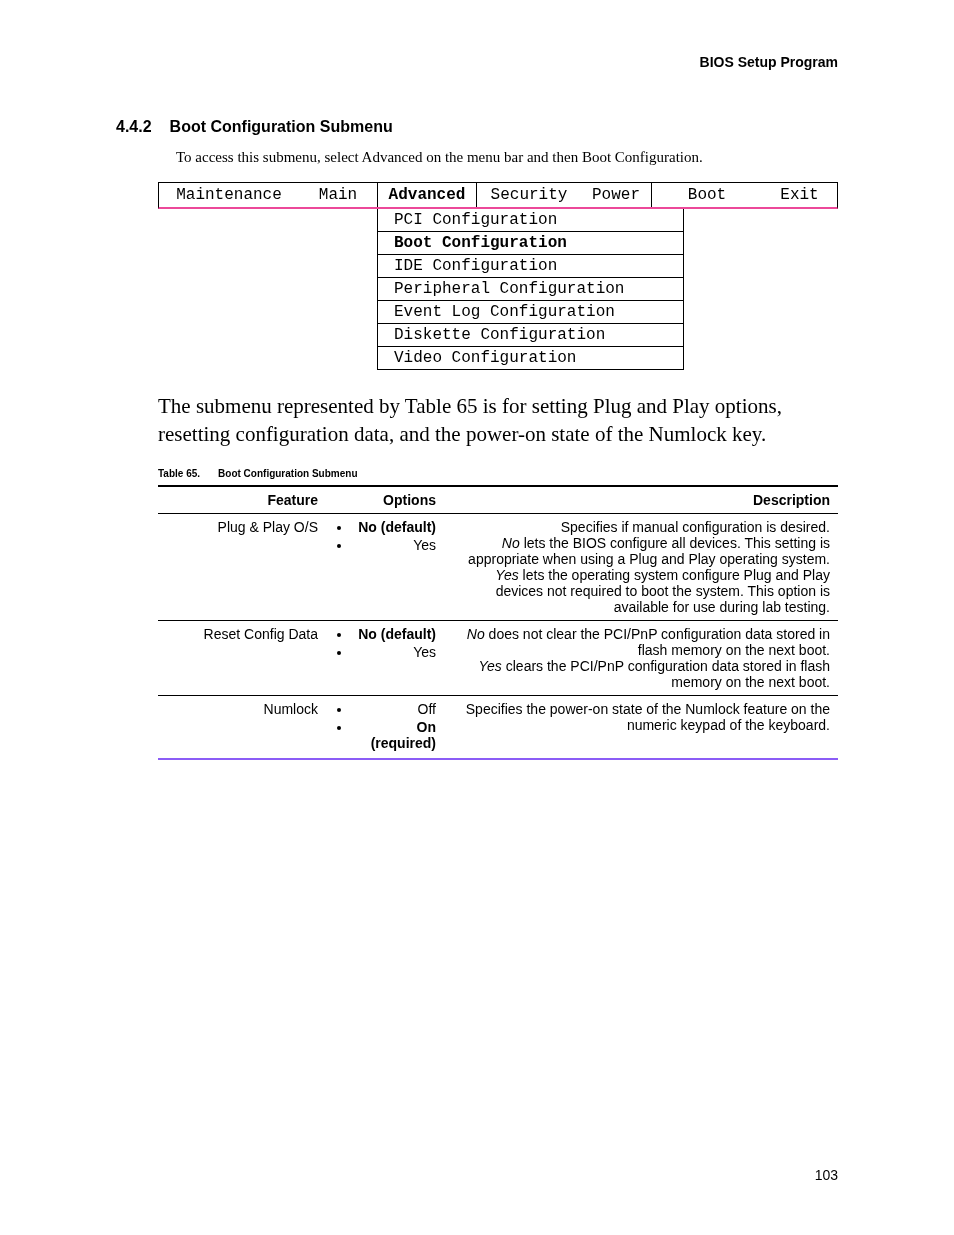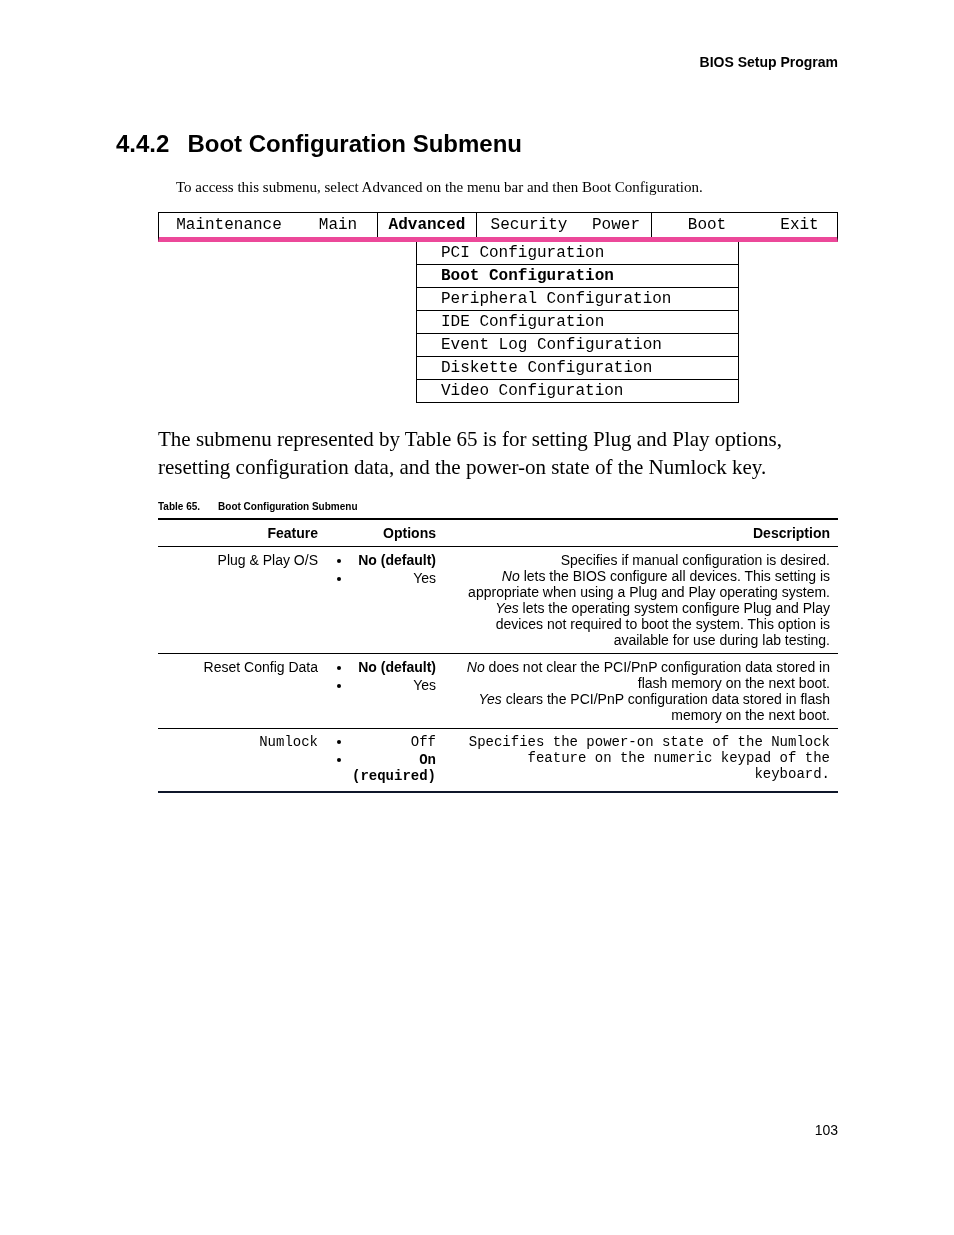--- a/index.html
+++ b/index.html
@@ -15,27 +15,27 @@
   .page {
     box-sizing: border-box;
     padding: 54px 116px 0 116px;
     width: 954px;
   }
   .running-head {
     font-family: Arial, Helvetica, sans-serif;
     font-weight: bold;
     font-size: 14px;
     text-align: right;
-    margin-bottom: 60px;
+    margin-bottom: 48px;
   }
   .section-title {
     font-family: Arial, Helvetica, sans-serif;
     font-weight: bold;
-    font-size: 24px;
-    margin: 0 0 20px 0;
+    font-size: 16px;
+    margin: 0 0 12px 0;
   }
   .sec-num { display:inline-block; margin-right:18px; }
   .intro-p {
     font-size: 15px;
     margin: 0 0 14px 60px;
     line-height: 1.3;
   }
   
   .bios-wrap {
     margin-left: 42px;
@@ -59,24 +59,23 @@
   .mb-pow   { flex: 0 0 70px; border-right:1px solid #000;}
   .mb-boot  { flex: 0 0 110px; text-align:center;}
   .mb-exit  { flex: 1 1 auto; text-align:center;}
   .submenu-row { display:flex; }
   .submenu-spacer { flex: 0 0 219px; }
   .submenu-cell {
     flex: 0 0 273px;
     border-left:1px solid #000;
     border-right:1px solid #000;
     border-bottom:1px solid #000;
-    padding: 2px 24px;
-    margin-left: 39px;
-  }
-  .menubar { border-bottom:5px solid #ec4899; }
+    padding: 2px 16px;
+  }
+  .menubar { border-bottom:2px solid #ec4899; }
   .submenu-cell.bold { font-weight: bold; }
 
   
   .body-p {
     font-size: 21px;
     margin: 0 0 20px 42px;
     line-height: 1.35;
   }
 
   
@@ -101,36 +100,35 @@
   }
   table.feat thead th {
     border-top: 2px solid #000;
     border-bottom: 1px solid #000;
     font-weight: bold;
   }
   table.feat tbody td {
     border-bottom: 1px solid #000;
   }
   table.feat tbody tr:last-child td {
-    border-bottom: 2px solid #0f172a;
-    font-family: Liberation Mono, monospace;
+    border-bottom: 2px solid #8b5cf6;
   }
   table.feat col.c1 { width: 168px; }
   table.feat col.c2 { width: 118px; }
   table.feat col.c3 { width: auto; }
   .opts { list-style: disc; margin:0; padding-left: 18px; }
   .opts li { margin: 0 0 2px 0; }
   .opts li.def { font-weight: bold; }
   .desc-line { margin:0 0 0 0; }
   .ital { font-style: italic; }
 
   .page-num {
     position: absolute;
     right: 116px;
-    top: 1122px;
+    top: 1167px;
     font-family: Arial, Helvetica, sans-serif;
     font-size: 14px;
   }
   body { position: relative; }
 </style>
 </head>
 <body>
 
 <div class="page">
   <div class="running-head">BIOS Setup Program</div>
@@ -154,25 +152,25 @@
     <div class="submenu-row">
         <div class="submenu-spacer"></div>
         <div class="submenu-cell">PCI Configuration</div>
       </div>
     <div class="submenu-row">
         <div class="submenu-spacer"></div>
         <div class="submenu-cell bold">Boot Configuration</div>
       </div>
     <div class="submenu-row">
         <div class="submenu-spacer"></div>
+        <div class="submenu-cell">IDE Configuration</div>
+      </div>
+    <div class="submenu-row">
+        <div class="submenu-spacer"></div>
         <div class="submenu-cell">Peripheral Configuration</div>
-      </div>
-    <div class="submenu-row">
-        <div class="submenu-spacer"></div>
-        <div class="submenu-cell">IDE Configuration</div>
       </div>
     <div class="submenu-row">
         <div class="submenu-spacer"></div>
         <div class="submenu-cell">Event Log Configuration</div>
       </div>
     <div class="submenu-row">
         <div class="submenu-spacer"></div>
         <div class="submenu-cell">Diskette Configuration</div>
       </div>
     <div class="submenu-row">

